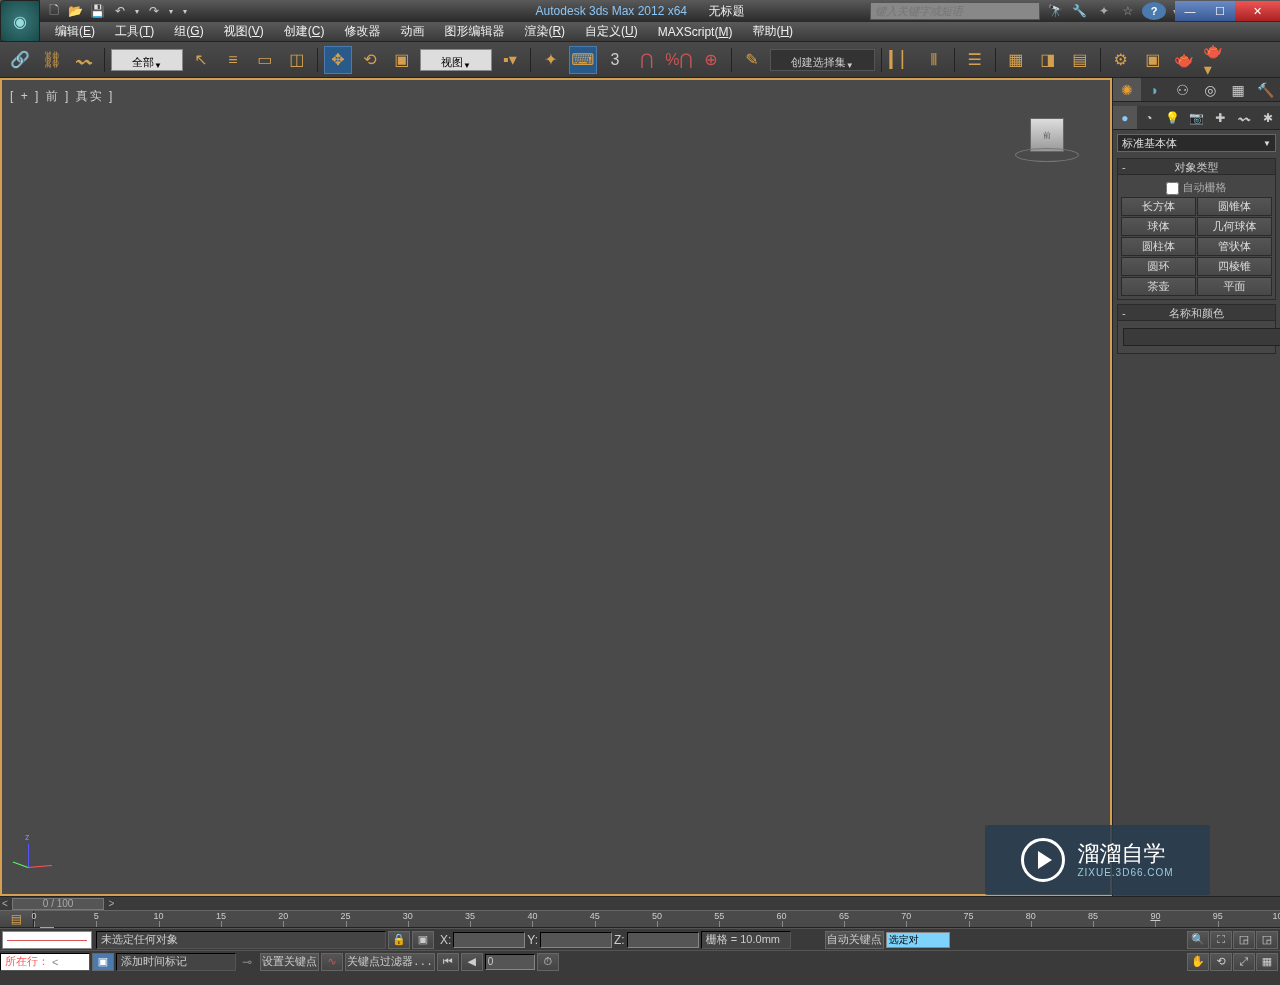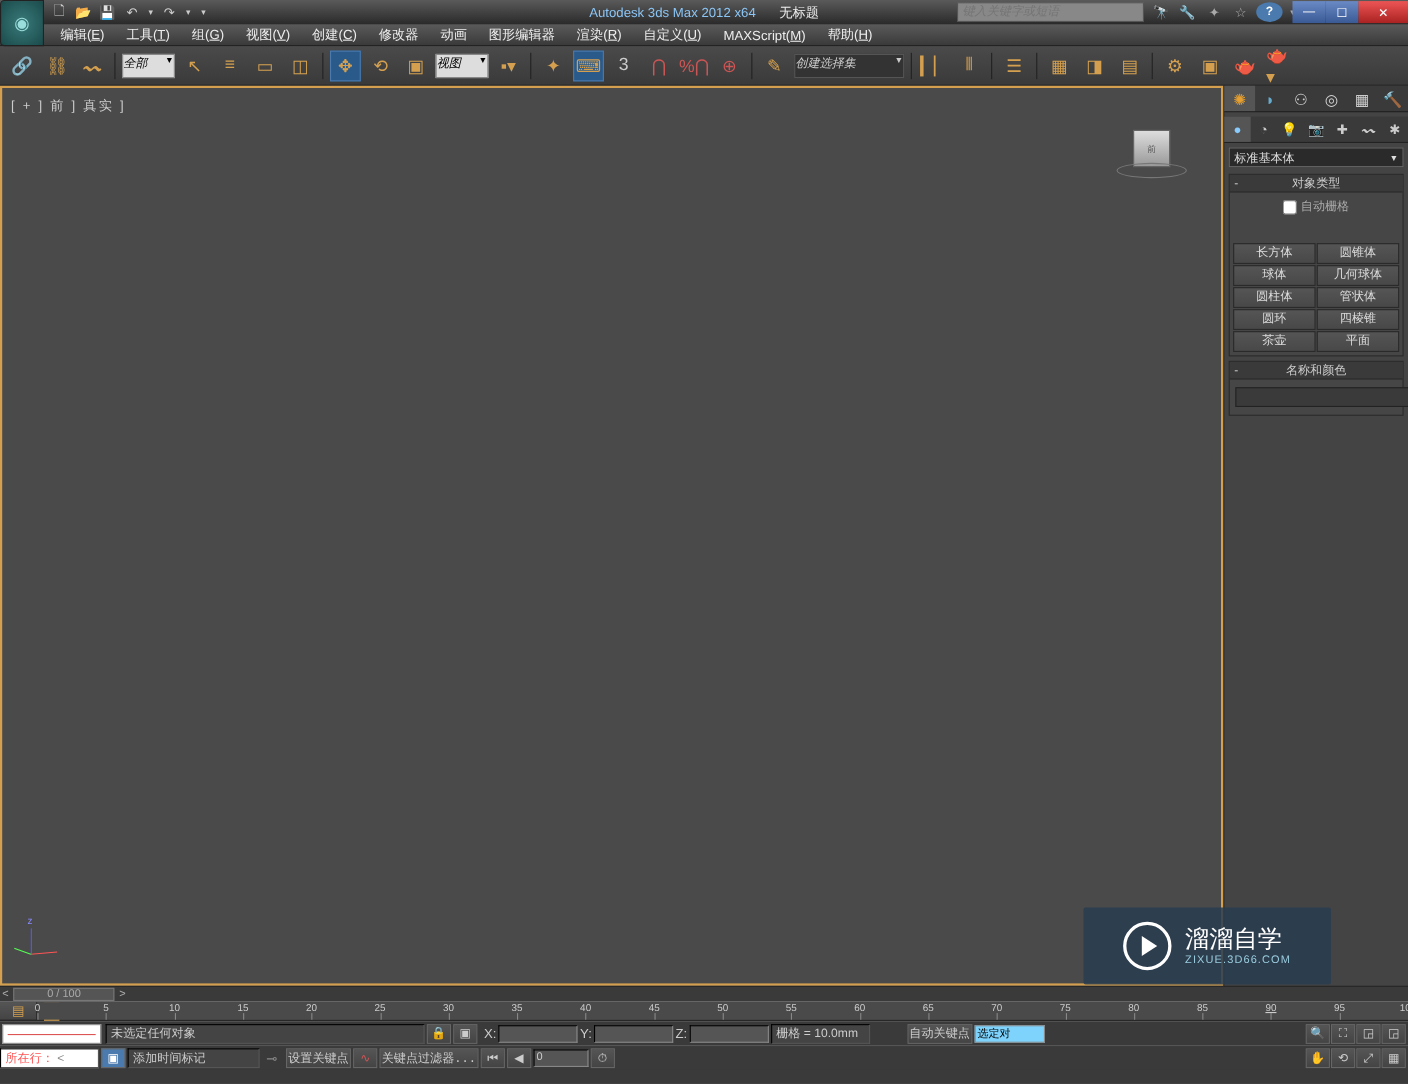--- a/index.html
+++ b/index.html
@@ -25,21 +25,21 @@
 
 .menubar { height: 20px; background: linear-gradient(#5a5a5a, #3a3a3a); display: flex; align-items: center; padding-left: 45px; border-bottom: 1px solid #222; }
 .menu-item { padding: 2px 10px; color: #eee; cursor: pointer; font-size: 12px; }
 .menu-u { text-decoration: underline; }
 
 
 .toolbar { height: 36px; background: linear-gradient(#4a4a4a, #3a3a3a); display: flex; align-items: center; padding: 0 6px; gap: 4px; border-bottom: 1px solid #222; }
 .tb-btn { width: 28px; height: 28px; display: flex; align-items: center; justify-content: center; cursor: pointer; border: 1px solid transparent; color: #d4a050; font-size: 16px; }
 .tb-btn.active { background: #2a5a8a; border-color: #4a7aae; }
 .tb-sep { width: 1px; height: 24px; background: #222; margin: 0 2px; }
-.tb-dropdown { height: 22px; background: #ddd; border: 1px solid #888; color: #000; padding: 0 0; font-size: 11px; display: flex; align-items: flex-start; min-width: 48px; font-style: italic; }
+.tb-dropdown { height: 22px; background: #ddd; border: 1px solid #888; color: #000; padding: 0 20px; font-size: 11px; display: flex; align-items: flex-end; min-width: 48px; }
 .tb-dropdown.dark { background: #333; color: #ccc; border-color: #555; min-width: 100px; }
 .dropdown-arrow { margin-left: auto; font-size: 8px; }
 
 
 .main { display: flex; height: 818px; }
 .viewport-wrap { flex: 1; position: relative; border: 2px solid #d4a050; background: #4a4a4a; }
 .viewport-label { position: absolute; top: 8px; left: 8px; color: #ccc; font-size: 12px; letter-spacing: 2px; }
 .viewcube-wrap { position: absolute; top: 38px; right: 28px; width: 70px; height: 50px; }
 .viewcube { width: 34px; height: 34px; background: linear-gradient(#ddd, #999); border: 1px solid #666; margin: 0 auto; display: flex; align-items: center; justify-content: center; font-size: 8px; color: #555; }
 .viewcube-ring { width: 64px; height: 14px; border: 1px solid #777; border-radius: 50%; margin: -4px auto 0; }
@@ -57,21 +57,21 @@
 .cmd-subtabs { height: 24px; display: flex; background: #3a3a3a; border-bottom: 1px solid #222; margin-top: 4px; }
 .cmd-subtab { flex: 1; display: flex; align-items: center; justify-content: center; cursor: pointer; font-size: 12px; }
 .cmd-subtab.active { background: #555; }
 .panel-dropdown { margin: 4px; height: 18px; background: #2a2a2a; border: 1px solid #666; color: #ddd; display: flex; align-items: center; padding: 0 4px; font-size: 11px; }
 .rollout { margin: 2px 4px; border: 1px solid #2a2a2a; background: #464646; }
 .rollout-header { height: 16px; background: #3a3a3a; color: #ccc; font-size: 11px; text-align: center; line-height: 16px; border-bottom: 1px solid #2a2a2a; position: relative; }
 .rollout-header::before { content: '-'; position: absolute; left: 4px; }
 .rollout-body { padding: 3px; }
 .autogrid { text-align: center; font-size: 11px; color: #aaa; padding: 2px; }
 .autogrid input { vertical-align: middle; }
-.obj-grid { display: grid; grid-template-columns: 1fr 1fr; gap: 1px; margin-top: 24px; }
+.obj-grid { display: grid; grid-template-columns: 1fr 1fr; gap: 1px; }
 .obj-btn { height: 19px; background: linear-gradient(#555, #484848); border: 1px solid #2a2a2a; color: #ddd; font-size: 11px; text-align: center; line-height: 17px; cursor: pointer; }
 .name-row { display: flex; gap: 2px; padding: 4px 2px; }
 .name-input { flex: 1; height: 18px; background: #3a3a3a; border: 1px solid #222; }
 
 
 .timeline-bar { height: 14px; background: #3a3a3a; display: flex; align-items: center; font-size: 10px; color: #aaa; padding: 0 2px; border-top: 1px solid #222; }
 .time-slider-handle { background: #555; border: 1px solid #777; padding: 0 30px; margin: 0 4px; font-size: 10px; height: 12px; line-height: 10px; }
 .track-bar { height: 18px; background: linear-gradient(#555,#444); border-top: 1px solid #666; border-bottom: 1px solid #222; display: flex; position: relative; }
 .track-icon { width: 34px; height: 100%; display: flex; align-items: center; justify-content: center; border-right: 1px solid #222; color: #d4a050; }
 .track-marker { position: absolute; left: 40px; top: 0; width: 14px; height: 17px; background: #d4a050; }

